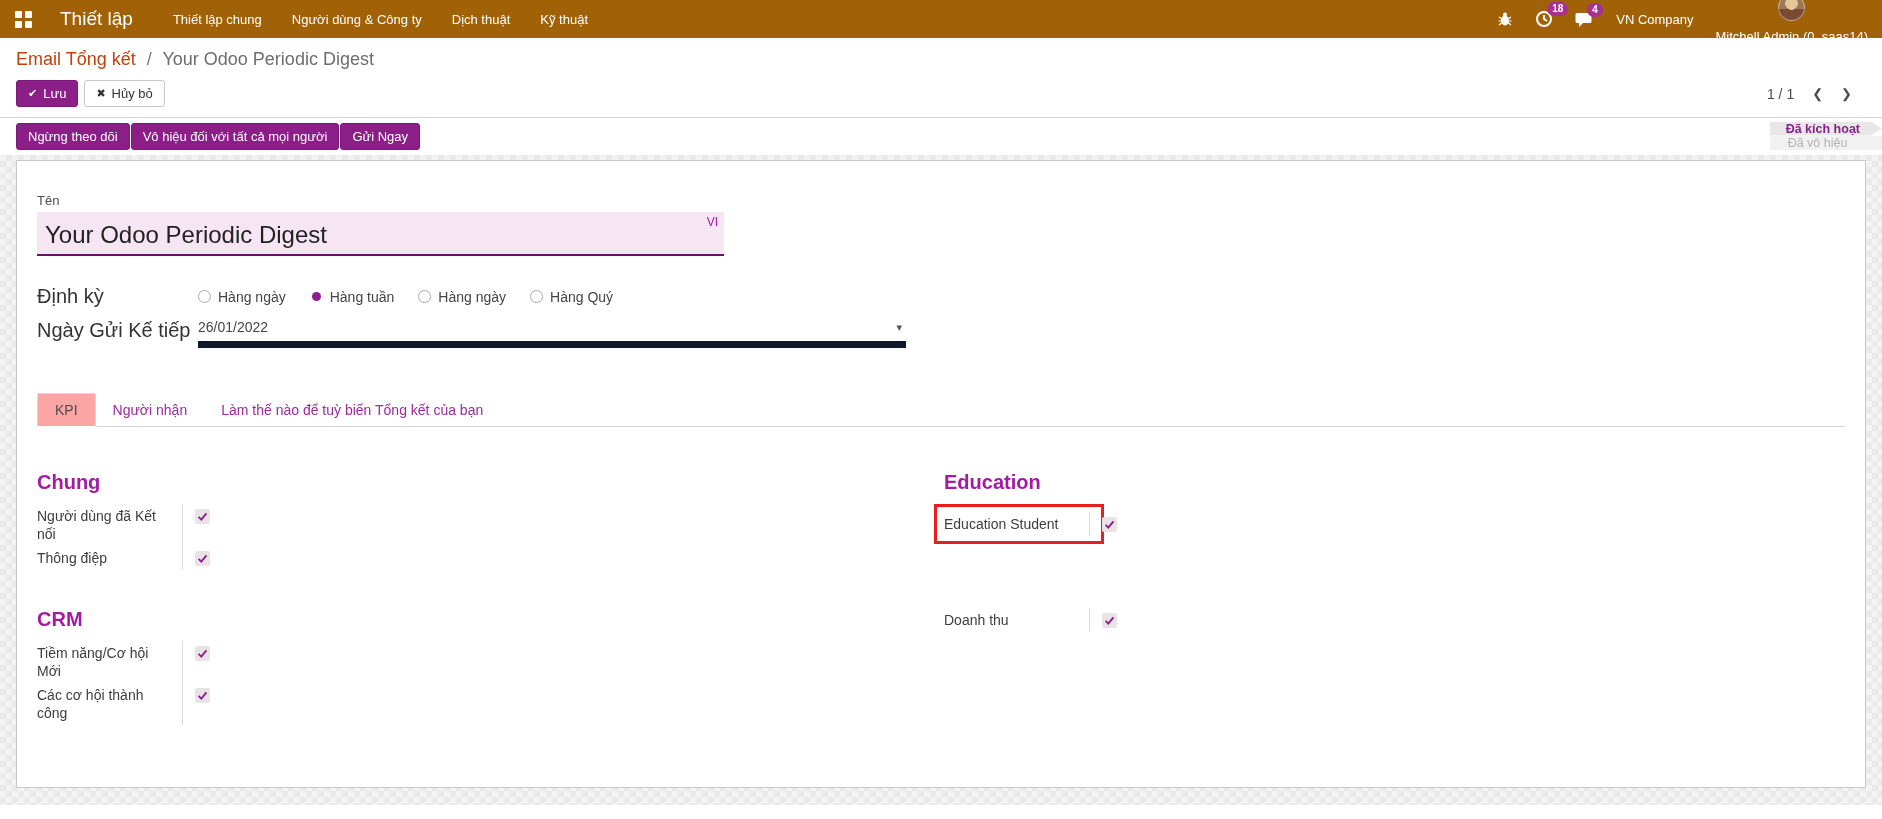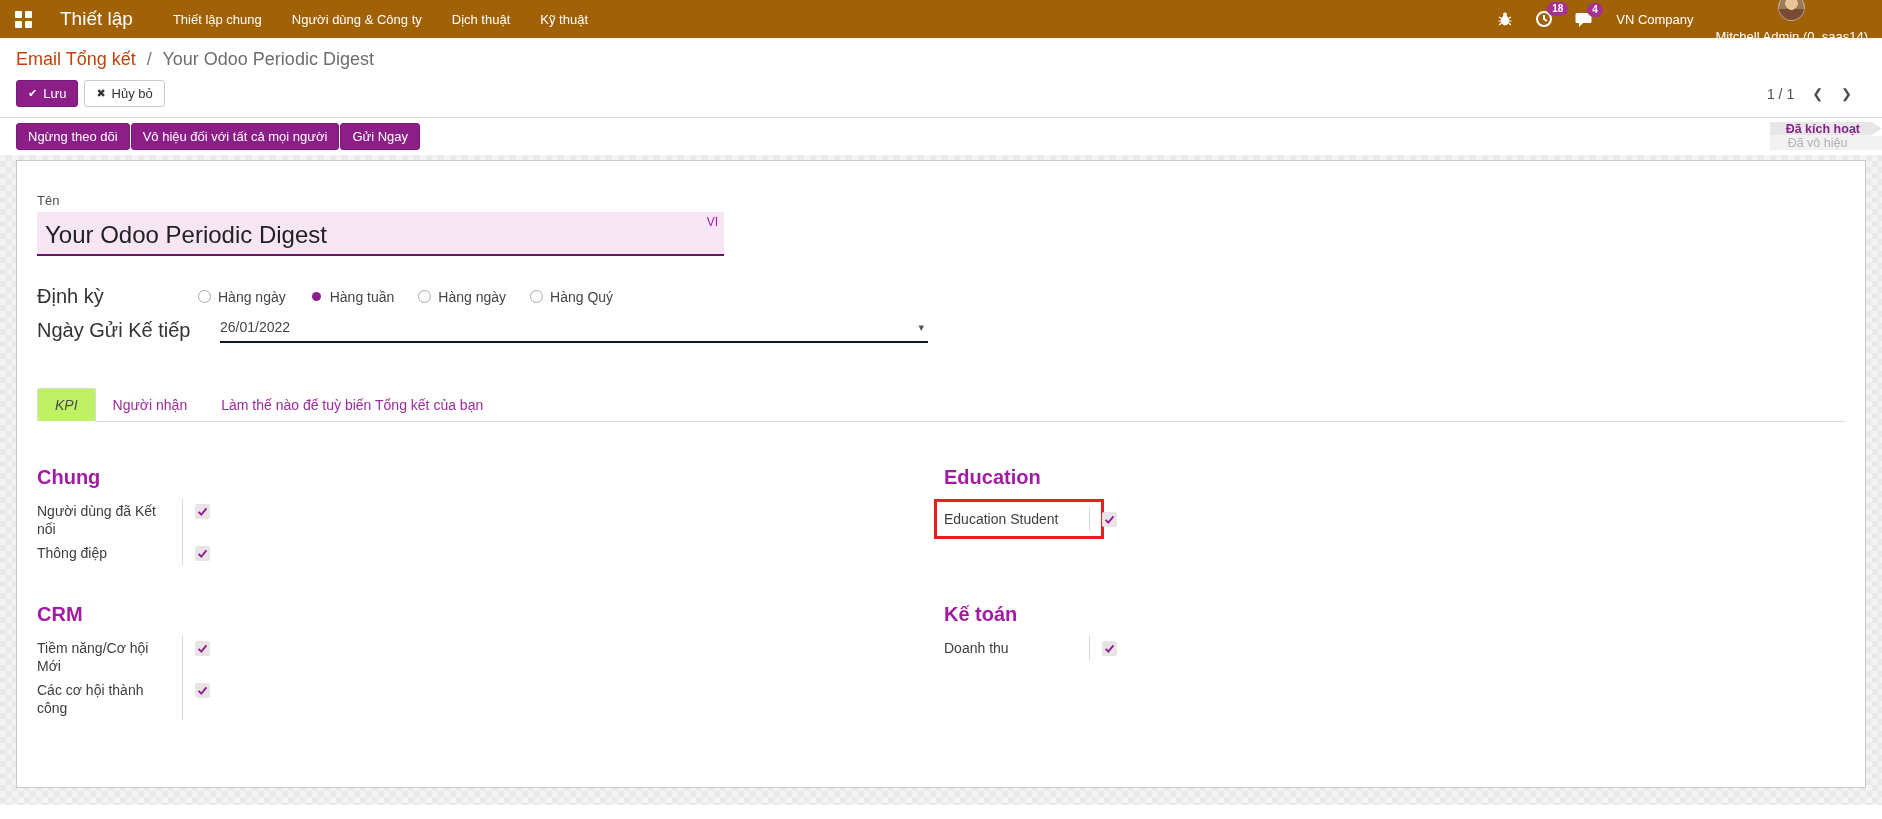--- a/index.html
+++ b/index.html
@@ -66,31 +66,31 @@
   .trans-badge { position:absolute; top:3px; right:6px; font-size:12px; color:#a21caf; cursor:pointer; }
 
   .field-row { display:flex; margin-top:0; }
   .field-row .row-label { width:161px; font-size:20px; color:#333; font-weight:500; padding-top:3px; }
   .radio-group { display:flex; gap:24px; align-items:center; padding-top:3px; }
   .radio-opt { display:flex; align-items:center; gap:7px; font-size:14px; color:#444; cursor:pointer; }
   .radio-circle { width:13px; height:13px; border:1px solid #a9a9a9; border-radius:50%; background:#fff; }
   .radio-opt.selected .radio-circle { border:none; background:#fff; position:relative; }
   .radio-opt.selected .radio-circle::after { content:""; position:absolute; left:2px; top:2px; width:9px; height:9px;
     border-radius:50%; background:#8b1f8b; }
-  .date-field { width:708px; border-bottom:2px solid #0f172a; display:flex; align-items:center;
-    padding:3px 4px 6px 0; cursor:pointer;margin-left:22px; }
+  .date-field { width:708px; border-bottom:7px solid #0f172a; display:flex; align-items:center;
+    padding:3px 4px 6px 0; cursor:pointer; }
   .date-input { border:none; outline:none; background:transparent; font-family:inherit;
     font-size:14px; color:#444; flex:1; }
   .caret { font-size:11px; color:#555; }
 
   
   .tabs { display:flex; align-items:flex-end; border-bottom:1px solid #d9d9d9; margin-top:42px; height:37px; }
   .tab { font-size:14px; padding:8px 17px; color:#9c2a9c; cursor:pointer; white-space:nowrap; }
-  .tab.active { color:#4c4c4c; background:#bef264; border:1px solid #d9d9d9; border-bottom:1px solid #fff;
-    margin-bottom:-1px; border-radius:2px 2px 0 0;font-style:italic; }
+  .tab.active { color:#4c4c4c; background:#fca5a5; border:1px solid #d9d9d9; border-bottom:1px solid #fff;
+    margin-bottom:-1px; border-radius:2px 2px 0 0; }
 
   
   .kpi-grid { display:grid; grid-template-columns:907px 1fr; row-gap:38px; margin-top:44px; }
   .kpi-section .sec-title { font-size:20px; font-weight:700; color:#a21ba2; margin-bottom:10px; }
   .kpi-row { display:flex; align-items:stretch; }
   .kpi-row .k-label { width:145px; font-size:14px; color:#3d3d3d; font-weight:500; line-height:18px;
     padding:3px 20px 3px 0; }
   .kpi-row .cb-cell { border-left:1px solid #d9d9d9; padding:4px 0 4px 12px; display:flex; align-items:flex-start; }
   .cb { width:15px; height:15px; background:#e9e3e8; border-radius:2px; display:flex;
     align-items:center; justify-content:center; cursor:pointer; margin-top:1px; }
@@ -289,21 +289,20 @@
             <span class="cb">
               <svg width="11" height="11" viewBox="0 0 14 14">
                   <path d="M2 7.5 L5.5 11 L12 3" stroke="#8b1f8b" stroke-width="2.4" fill="none"></path>
                 </svg>
             </span>
           </div>
         </div>
       </div>
 
       <div class="kpi-section">
-        <div class="sec-title">Kế toán</div>
         <div class="kpi-row">
           <div class="k-label">Doanh thu</div>
           <div class="cb-cell">
             <span class="cb">
               <svg width="11" height="11" viewBox="0 0 14 14">
                   <path d="M2 7.5 L5.5 11 L12 3" stroke="#8b1f8b" stroke-width="2.4" fill="none"></path>
                 </svg>
             </span>
           </div>
         </div>

